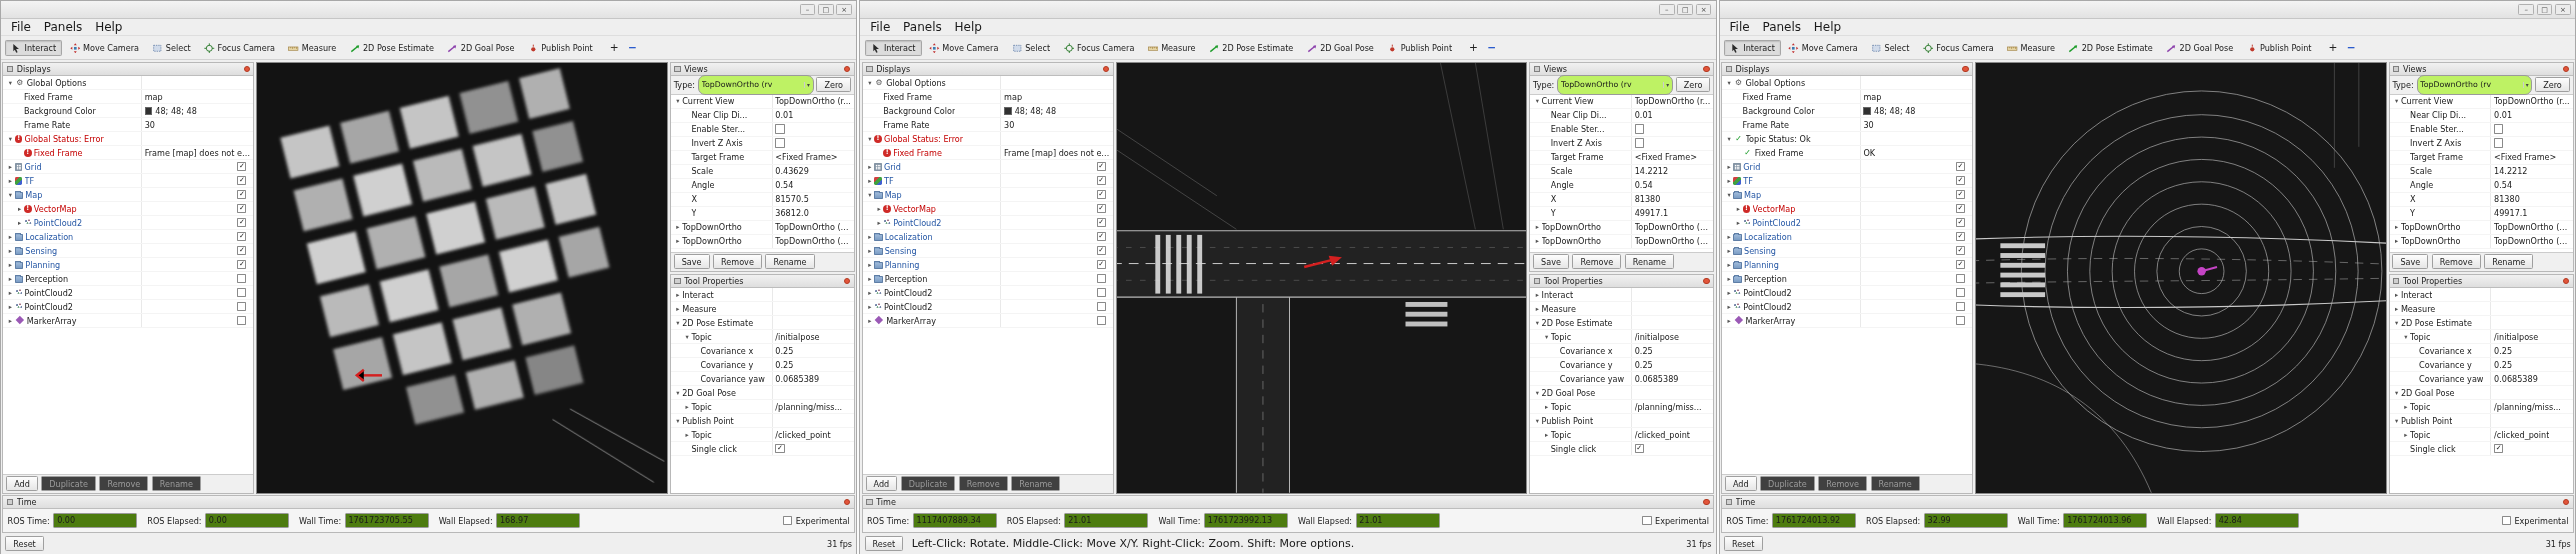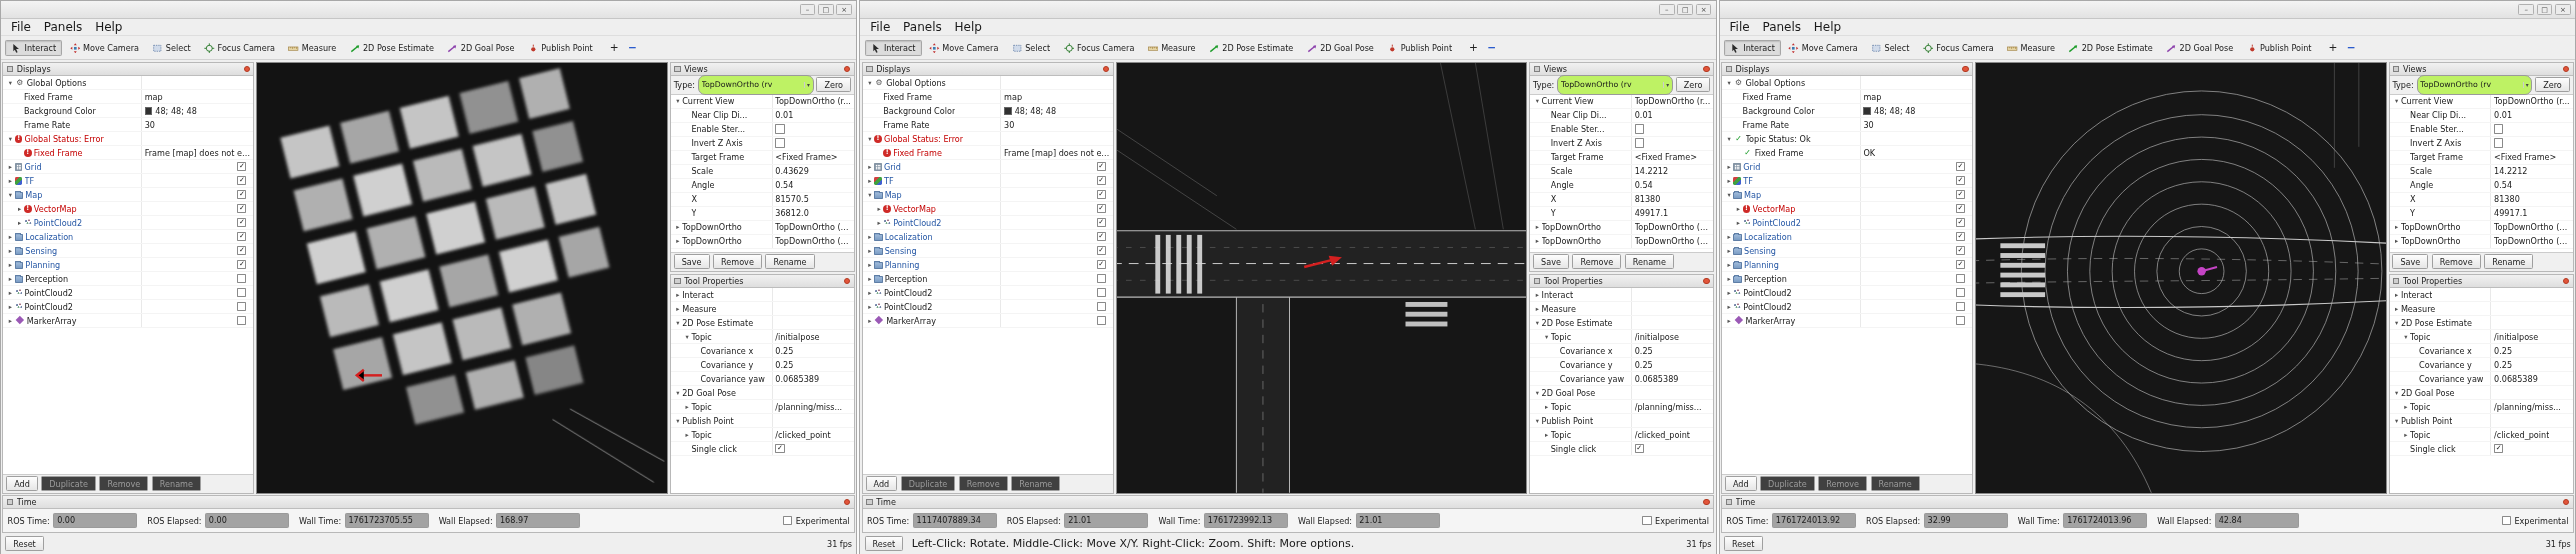--- a/index.html
+++ b/index.html
@@ -94,21 +94,21 @@
   .viewport{flex:1;background:#111;border:0.7px solid #8a8a8a;position:relative;overflow:hidden;min-width:0}
   .viewport svg{display:none;width:100%;height:100%}
   .viewport[data-scene="city-map"] svg.vp-city{display:block}
   .viewport[data-scene="intersection"] svg.vp-intersection{display:block}
   .viewport[data-scene="lidar-rings"] svg.vp-rings{display:block}
 
   .timepanel{flex:none;margin:0 1.4px;border:0.7px solid #b8b8b8;background:#f5f5f5}
   .timerow{height:22.7px;display:flex;align-items:center;padding:0 4.2px;gap:10px}
   .tfield{display:flex;align-items:center;gap:3.5px}
   .tlab{font-size:8.1px;white-space:nowrap}
-  .tbox{width:84px;height:15px;background:#a3a3a3;border:0.7px solid #9a9a9a;border-radius:1.4px;font-size:8.1px;
+  .tbox{width:84px;height:15px;background:#4d7c0f;border:0.7px solid #9a9a9a;border-radius:1.4px;font-size:8.1px;
     line-height:13.4px;padding:0 2.8px;overflow:hidden;white-space:nowrap}
   .expm{margin-left:auto;display:flex;align-items:center;gap:3.5px;font-size:8.1px}
   .chkbox{width:9.2px;height:9.2px;border:0.7px solid #8a8a8a;background:#fff;border-radius:0.7px}
 
   .statusrow{flex:none;height:21px;display:flex;align-items:center;padding:1.4px 4.2px;gap:8.5px}
   .statustext{flex:1;font-size:11px;color:#1a1a1a;overflow:hidden;white-space:nowrap}
   .fps{font-size:8.1px;color:#1a1a1a;flex:none}
 </style>
 </head>
 <body>

